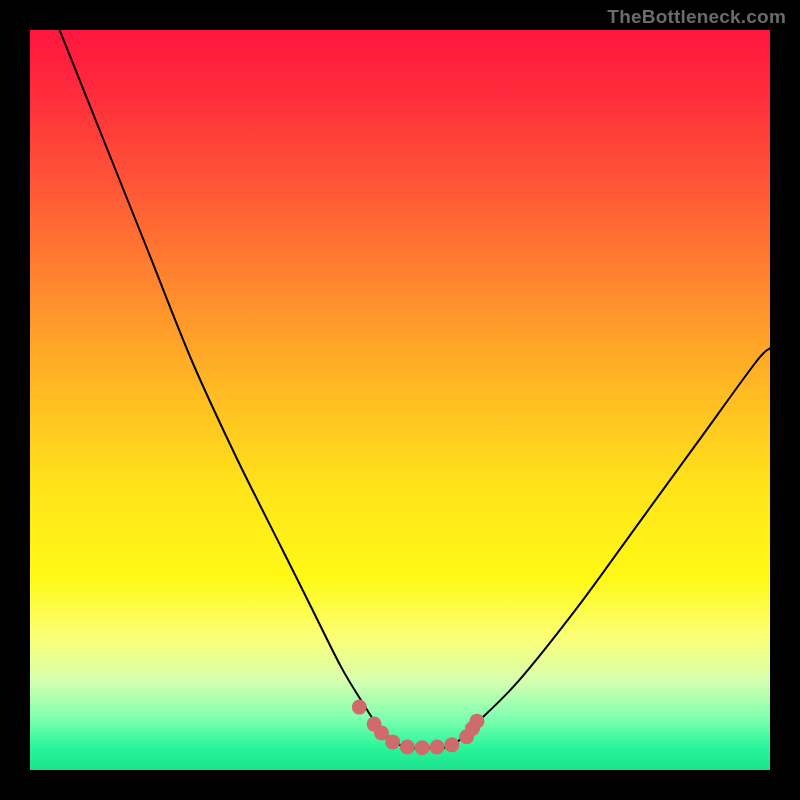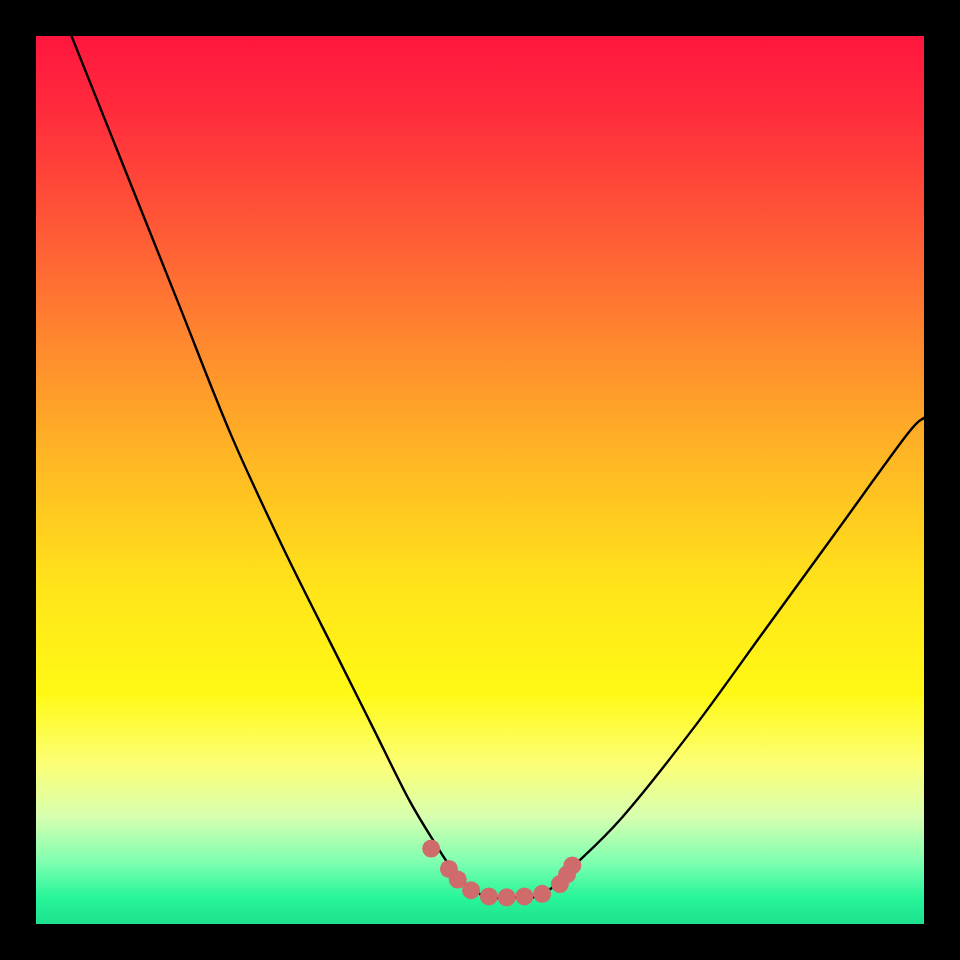--- a/index.html
+++ b/index.html
@@ -63,20 +63,21 @@
   }
   .dot {
     fill: #cf6b6b;
   }
 </style>
 </head>
 <body>
 
 <div class="outer">
 
+  <div class="watermark">TheBottleneck.com</div>
 
   <div class="plot-frame">
 
     <div class="gradient"></div>
 
     <svg class="curve" viewBox="0 0 740 740" preserveAspectRatio="none">
       <path id="curve-path" fill="none" stroke="#000" stroke-width="2" stroke-linecap="round" stroke-linejoin="round" d="M 29.6,0 C 37,18.5 59.199999999999996,74 74,111 C 88.8,148 103.60000000000001,185 118.4,222 C 133.20000000000002,259 148,298.4666666666666 162.8,332.99999999999994 C 177.60000000000002,367.5333333333333 192.4,398.3666666666667 207.20000000000002,429.2 C 222.00000000000003,460.0333333333333 239.2666666666667,493.3333333333333 251.60000000000002,518 C 263.93333333333334,542.6666666666666 271.3333333333333,557.4666666666667 281.2,577.2 C 291.06666666666666,596.9333333333334 302.1666666666667,620.3666666666667 310.8,636.4 C 319.43333333333334,652.4333333333333 326.83333333333337,663.5333333333333 333,673.4 C 339.16666666666663,683.2666666666667 342.8666666666666,689.4333333333334 347.79999999999995,695.6 C 352.7333333333333,701.7666666666667 357.66666666666663,706.7 362.59999999999997,710.4 C 367.5333333333333,714.0999999999999 371.23333333333335,716.5666666666666 377.40000000000003,717.8 C 383.5666666666667,719.0333333333333 393.43333333333334,717.8 399.6,717.8 C 405.7666666666667,717.8 409.4666666666667,719.0333333333333 414.40000000000003,717.8 C 419.33333333333337,716.5666666666666 424.26666666666665,714.0999999999999 429.2,710.4 C 434.1333333333333,706.7 434.1333333333333,705.4666666666667 444,695.6 C 453.8666666666667,685.7333333333333 471.1333333333334,670.9333333333334 488.40000000000003,651.2 C 505.6666666666667,631.4666666666667 527.8666666666667,603.1 547.6,577.2 C 567.3333333333334,551.3000000000001 587.0666666666666,522.9333333333333 606.8,495.79999999999995 C 626.5333333333333,468.66666666666663 646.2666666666667,441.5333333333333 666,414.4 C 685.7333333333333,387.26666666666665 712.8666666666666,349.03333333333325 725.1999999999999,332.99999999999994 C 737.5333333333333,316.96666666666664 737.5333333333333,320.6666666666667 740,318.20000000000005"></path>
     </svg>
 
     <svg class="dots" viewBox="0 0 740 740" preserveAspectRatio="none">

